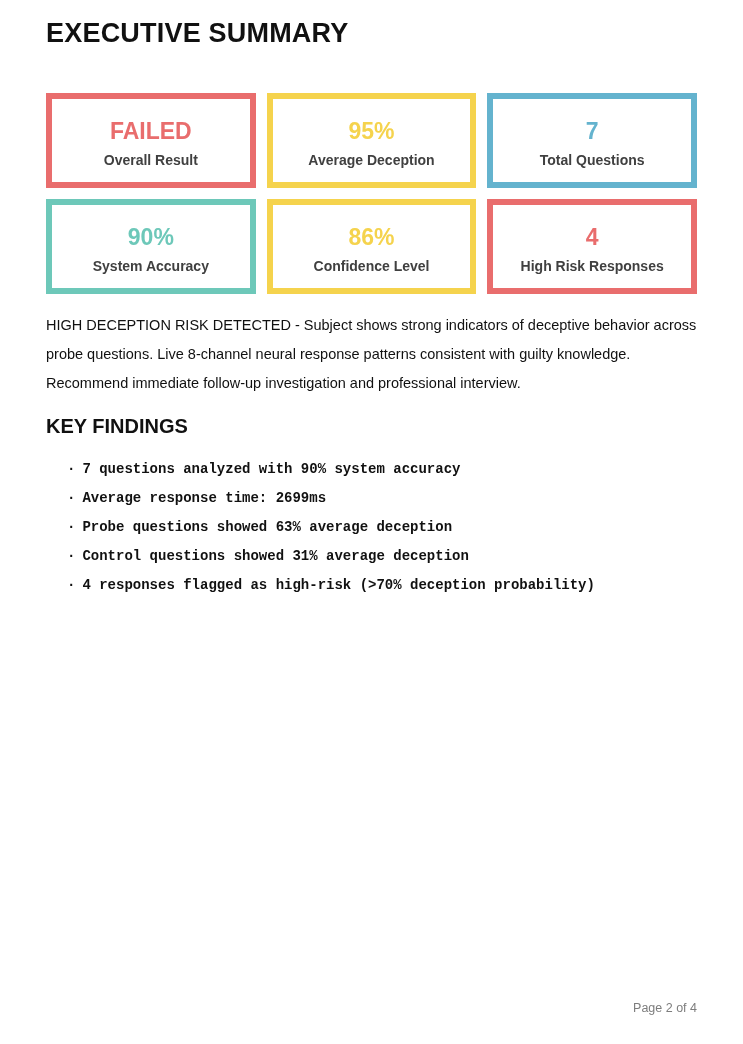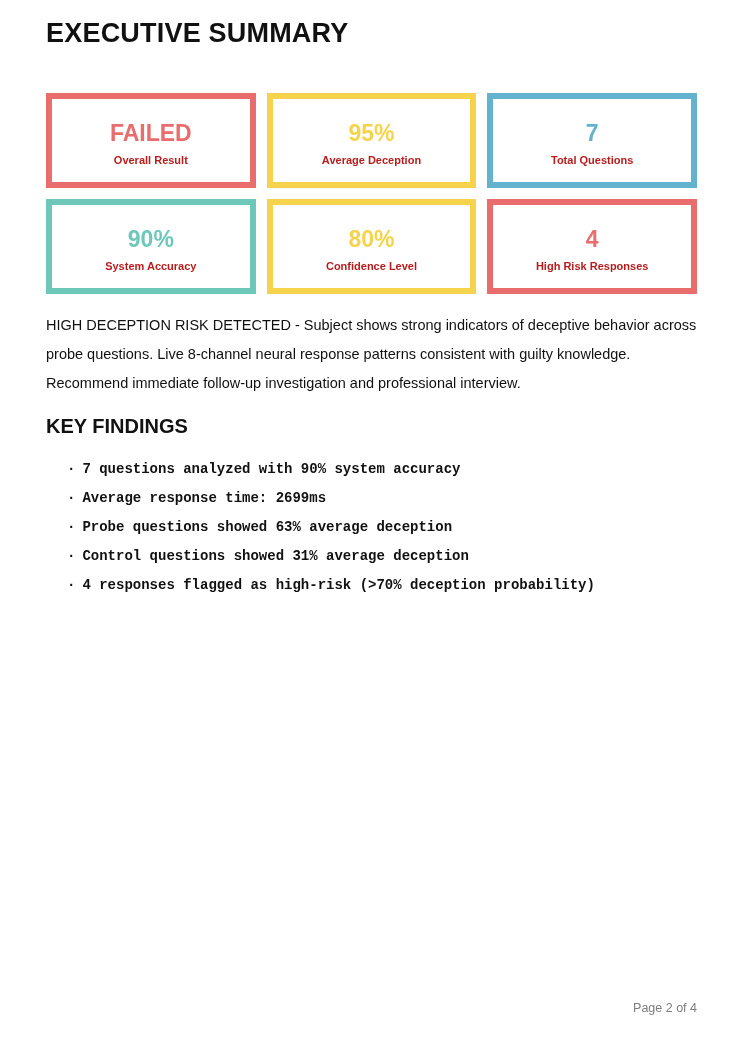--- a/index.html
+++ b/index.html
@@ -41,23 +41,23 @@
     justify-content: center;
     padding-top: 6px;
     gap: 10px;
   }
   .card-value {
     font-size: 23px;
     font-weight: 700;
     line-height: 1;
   }
   .card-label {
-    font-size: 11px;
+    font-size: 14px;
     font-weight: 700;
-    color: #b91c1c;
+    color: #404040;
     line-height: 1;
   }
   .section-heading {
     font-size: 20px;
     font-weight: 700;
     color: #111111;
   }
   .assessment-heading { margin-top: 53px; }
   .assessment-body {
     margin-top: 17px;
@@ -110,21 +110,21 @@
     </div>
     <div class="card" style="border-color: rgb(100, 179, 206);">
       <div class="card-value" style="color: rgb(100, 179, 206);">7</div>
       <div class="card-label">Total Questions</div>
     </div>
     <div class="card" style="border-color: rgb(109, 200, 185);">
       <div class="card-value" style="color: rgb(109, 200, 185);">90%</div>
       <div class="card-label">System Accuracy</div>
     </div>
     <div class="card" style="border-color: rgb(245, 211, 77);">
-      <div class="card-value" style="color: rgb(245, 211, 77);">80%</div>
+      <div class="card-value" style="color: rgb(245, 211, 77);">86%</div>
       <div class="card-label">Confidence Level</div>
     </div>
     <div class="card" style="border-color: rgb(233, 109, 109);">
       <div class="card-value" style="color: rgb(233, 109, 109);">4</div>
       <div class="card-label">High Risk Responses</div>
     </div>
   </div>
 
   <p class="assessment-body">HIGH DECEPTION RISK DETECTED - Subject shows strong indicators of deceptive behavior across probe questions. Live 8-channel neural response patterns consistent with guilty knowledge. Recommend immediate follow-up investigation and professional interview.</p>
 

